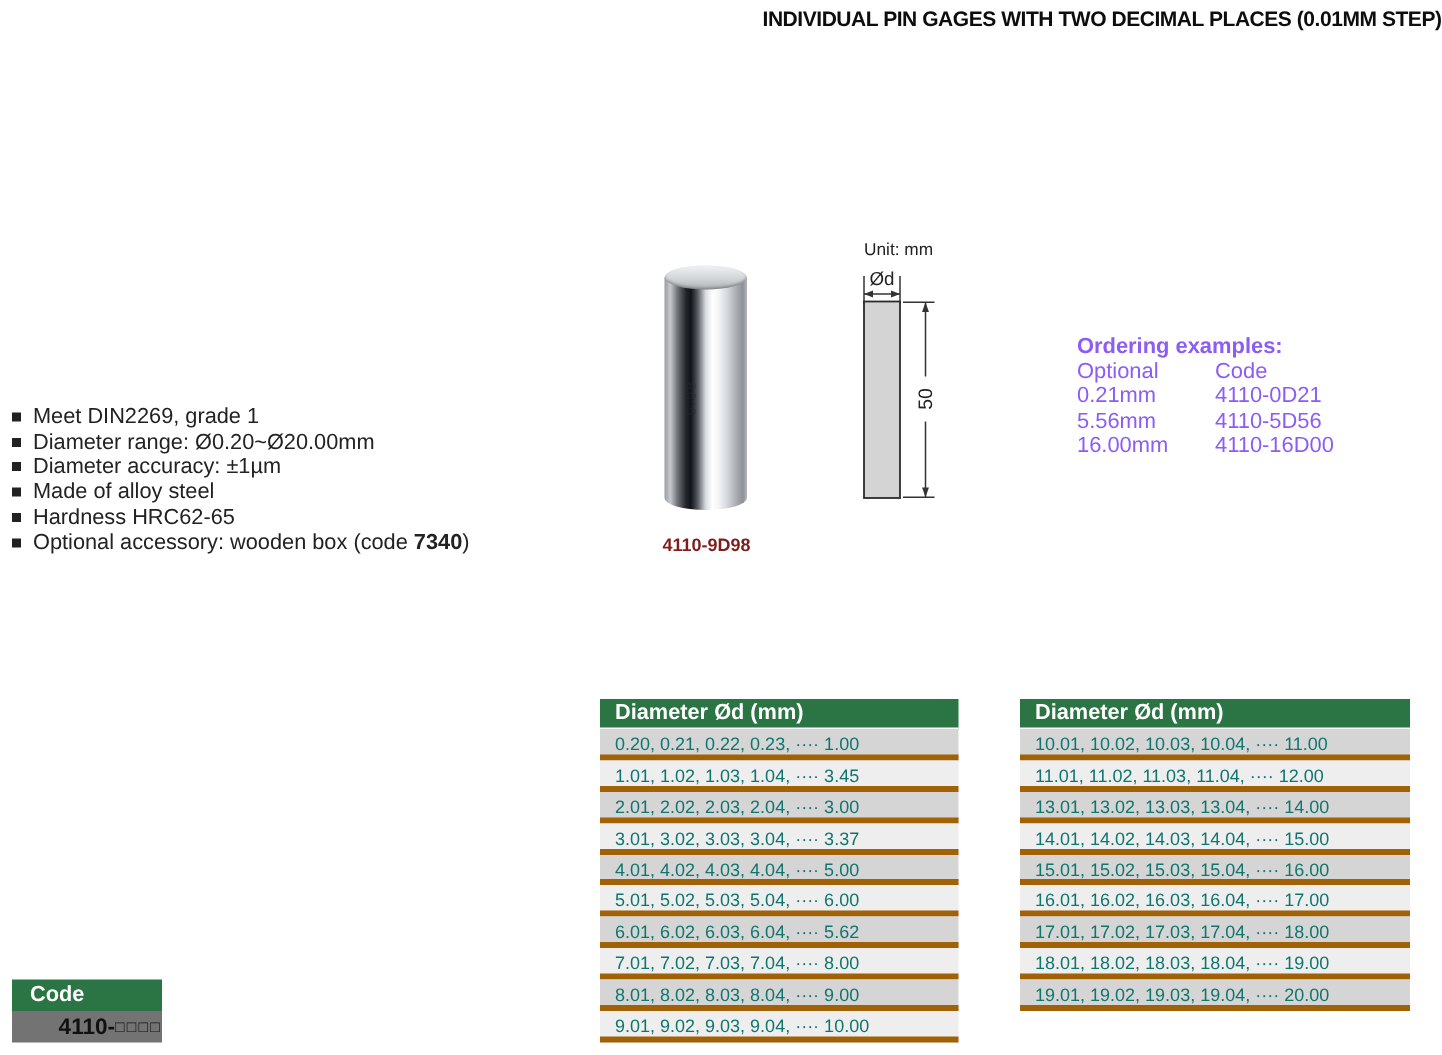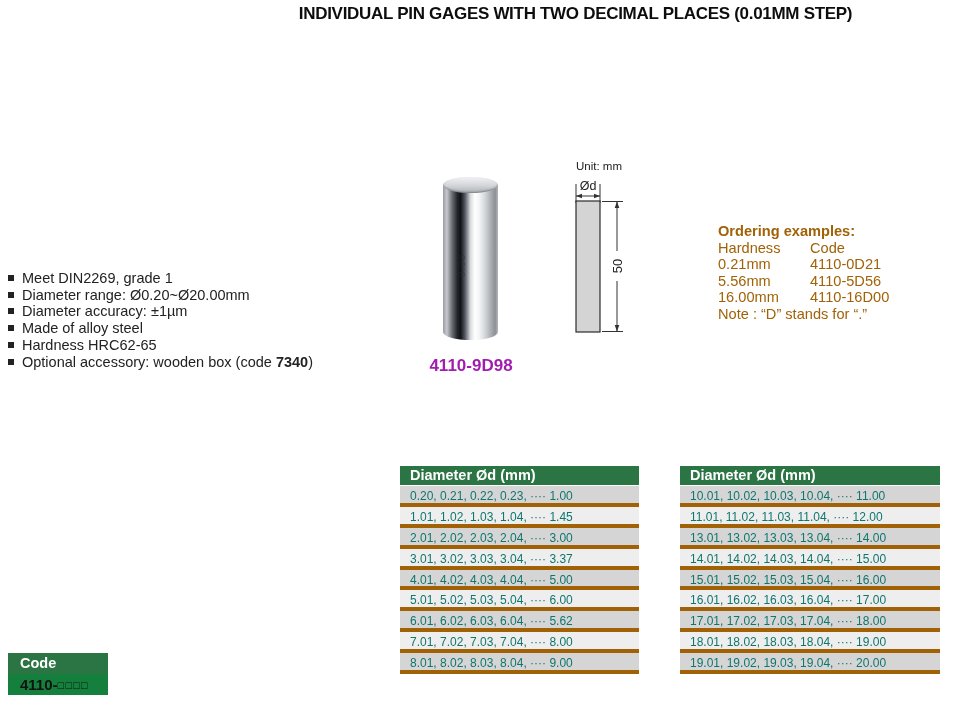--- a/index.html
+++ b/index.html
@@ -2,22 +2,22 @@
 <html><head>
 <meta charset="utf-8">
 <style>
   html,body{margin:0;padding:0;}
   body{
     width:961px;height:703px;position:relative;background:#ffffff;
     font-family:"Liberation Sans", sans-serif;color:#1a1a1a;overflow:hidden;
   }
   
   .page-title{
-    position:absolute;left:190px;top:4px;width:771px;text-align:center;
-    font-size:17px;font-weight:bold;letter-spacing:-0.3px;white-space:nowrap;color:#0d0d0d;
+    position:absolute;left:190px;top:4px;width:771px;text-align:right;
+    font-size:14px;font-weight:bold;letter-spacing:-0.3px;white-space:nowrap;color:#0d0d0d;
   }
   
   .features{position:absolute;left:8px;top:270px;}
   .feature{display:flex;align-items:flex-start;font-size:14.5px;line-height:16.7px;color:#222;white-space:nowrap;}
   .bullet{width:6px;height:6px;background:#222;margin:5px 8px 0 0;flex:none;}
   .feature b{font-weight:bold;}
   
   .pin-photo{position:absolute;left:443px;top:177px;width:55px;height:163px;}
   .pin-body{
     position:absolute;left:0;top:8px;width:55px;height:155px;
@@ -28,47 +28,47 @@
   }
   .pin-top{
     position:absolute;left:0;top:0;width:55px;height:16px;border-radius:50%;
     background:linear-gradient(180deg,#f0f2f4 0%,#d2d5d8 55%,#aeb1b5 100%);
     box-shadow:inset 0 -1px 2px rgba(0,0,0,.3);
   }
   .engraving{
     position:absolute;left:13px;top:92px;transform:rotate(-90deg);transform-origin:left top;
     font-size:10px;color:rgba(45,45,52,.45);letter-spacing:1px;white-space:nowrap;
   }
-  .model-label{position:absolute;left:425px;top:356px;width:92px;text-align:center;font-size:17px;font-weight:bold;color:#a21caf;}
+  .model-label{position:absolute;left:425px;top:356px;width:92px;text-align:center;font-size:12px;font-weight:bold;color:#7f1d1d;}
   
   .drawing{position:absolute;left:563px;top:155px;}
   .drawing text{font-family:"Liberation Sans", sans-serif;fill:#222;}
   
-  .ordering{position:absolute;left:718px;top:223px;width:210px;font-size:14.6px;line-height:16.6px;color:#a16207;}
+  .ordering{position:absolute;left:718px;top:223px;width:210px;font-size:14.6px;line-height:16.6px;color:#8b5cf6;}
   .ord-heading{font-weight:bold;}
   .ord-row{display:flex;}
   .ord-d{width:92px;flex:none;}
   
   .dia-table{position:absolute;top:466px;}
   .t-left{left:400px;width:239px;}
   .t-right{left:680px;width:260px;}
   .t-header{
     background:#2b7544;color:#ffffff;font-weight:bold;font-size:14.5px;
     height:20px;line-height:19px;padding-left:10px;box-sizing:border-box;border-bottom:1px solid #fff;
   }
   .t-row{
     font-size:12px;height:20.9px;line-height:20px;padding-left:10px;box-sizing:border-box;
     border-bottom:4px solid #a16207;color:#0f766e;white-space:nowrap;
   }
   .t-rows .t-row:nth-child(odd){background:#d5d5d5;}
   .t-rows .t-row:nth-child(even){background:#eeeeee;}
   
   .code-box{position:absolute;left:8px;top:653px;width:100px;}
   .code-header{background:#2b7544;color:#fff;font-weight:bold;font-size:14.5px;height:21px;line-height:21px;padding-left:12px;}
-  .code-row{background:#15803d;height:21px;line-height:21px;padding-left:12px;font-weight:bold;font-size:15px;color:#111;}
+  .code-row{background:#737373;height:21px;line-height:21px;padding-left:12px;font-weight:bold;font-size:15px;color:#111;text-align:right;}
   .code-boxes{font-size:10.5px;letter-spacing:1.5px;font-weight:bold;position:relative;top:-1px;}
 </style>
 </head>
 <body>
 
 <div class="page-title">INDIVIDUAL PIN GAGES WITH TWO DECIMAL PLACES (0.01MM STEP)</div>
 
 <div class="features">
   <div class="feature">
     <span class="bullet"></span>
@@ -122,50 +122,50 @@
     <polygon points="54,46.5 51.7,53 56.3,53" fill="#333" stroke="none"></polygon>
     <polygon points="54,176.5 51.7,170 56.3,170" fill="#333" stroke="none"></polygon>
   </g>
   <rect x="46" y="96" width="15" height="30" fill="#ffffff"></rect>
   <text x="54" y="111" font-size="13" text-anchor="middle" dominant-baseline="central" transform="rotate(-90 54 111)">50</text>
 </svg>
 
 <div class="ordering">
   <div class="ord-heading">Ordering examples:</div>
   <div class="ord-row">
-    <span class="ord-d">Hardness</span>
+    <span class="ord-d">Optional</span>
     <span>Code</span>
   </div>
   <div class="ord-row">
     <span class="ord-d">0.21mm</span>
     <span>4110-0D21</span>
   </div>
   <div class="ord-row">
     <span class="ord-d">5.56mm</span>
     <span>4110-5D56</span>
   </div>
   <div class="ord-row">
     <span class="ord-d">16.00mm</span>
     <span>4110-16D00</span>
   </div>
-  <div>Note : “D” stands for “.”</div>
 </div>
 
 <div class="dia-table t-left">
   <div class="t-header">Diameter Ød (mm)</div>
   <div class="t-rows">
     <div class="t-row">0.20, 0.21, 0.22, 0.23, ···· 1.00</div>
-    <div class="t-row">1.01, 1.02, 1.03, 1.04, ···· 1.45</div>
+    <div class="t-row">1.01, 1.02, 1.03, 1.04, ···· 3.45</div>
     <div class="t-row">2.01, 2.02, 2.03, 2.04, ···· 3.00</div>
     <div class="t-row">3.01, 3.02, 3.03, 3.04, ···· 3.37</div>
     <div class="t-row">4.01, 4.02, 4.03, 4.04, ···· 5.00</div>
     <div class="t-row">5.01, 5.02, 5.03, 5.04, ···· 6.00</div>
     <div class="t-row">6.01, 6.02, 6.03, 6.04, ···· 5.62</div>
     <div class="t-row">7.01, 7.02, 7.03, 7.04, ···· 8.00</div>
     <div class="t-row">8.01, 8.02, 8.03, 8.04, ···· 9.00</div>
+    <div class="t-row">9.01, 9.02, 9.03, 9.04, ···· 10.00</div>
   </div>
 </div>
 
 <div class="dia-table t-right">
   <div class="t-header">Diameter Ød (mm)</div>
   <div class="t-rows">
     <div class="t-row">10.01, 10.02, 10.03, 10.04, ···· 11.00</div>
     <div class="t-row">11.01, 11.02,  11.03, 11.04, ···· 12.00</div>
     <div class="t-row">13.01, 13.02, 13.03, 13.04, ···· 14.00</div>
     <div class="t-row">14.01, 14.02, 14.03, 14.04, ···· 15.00</div>

